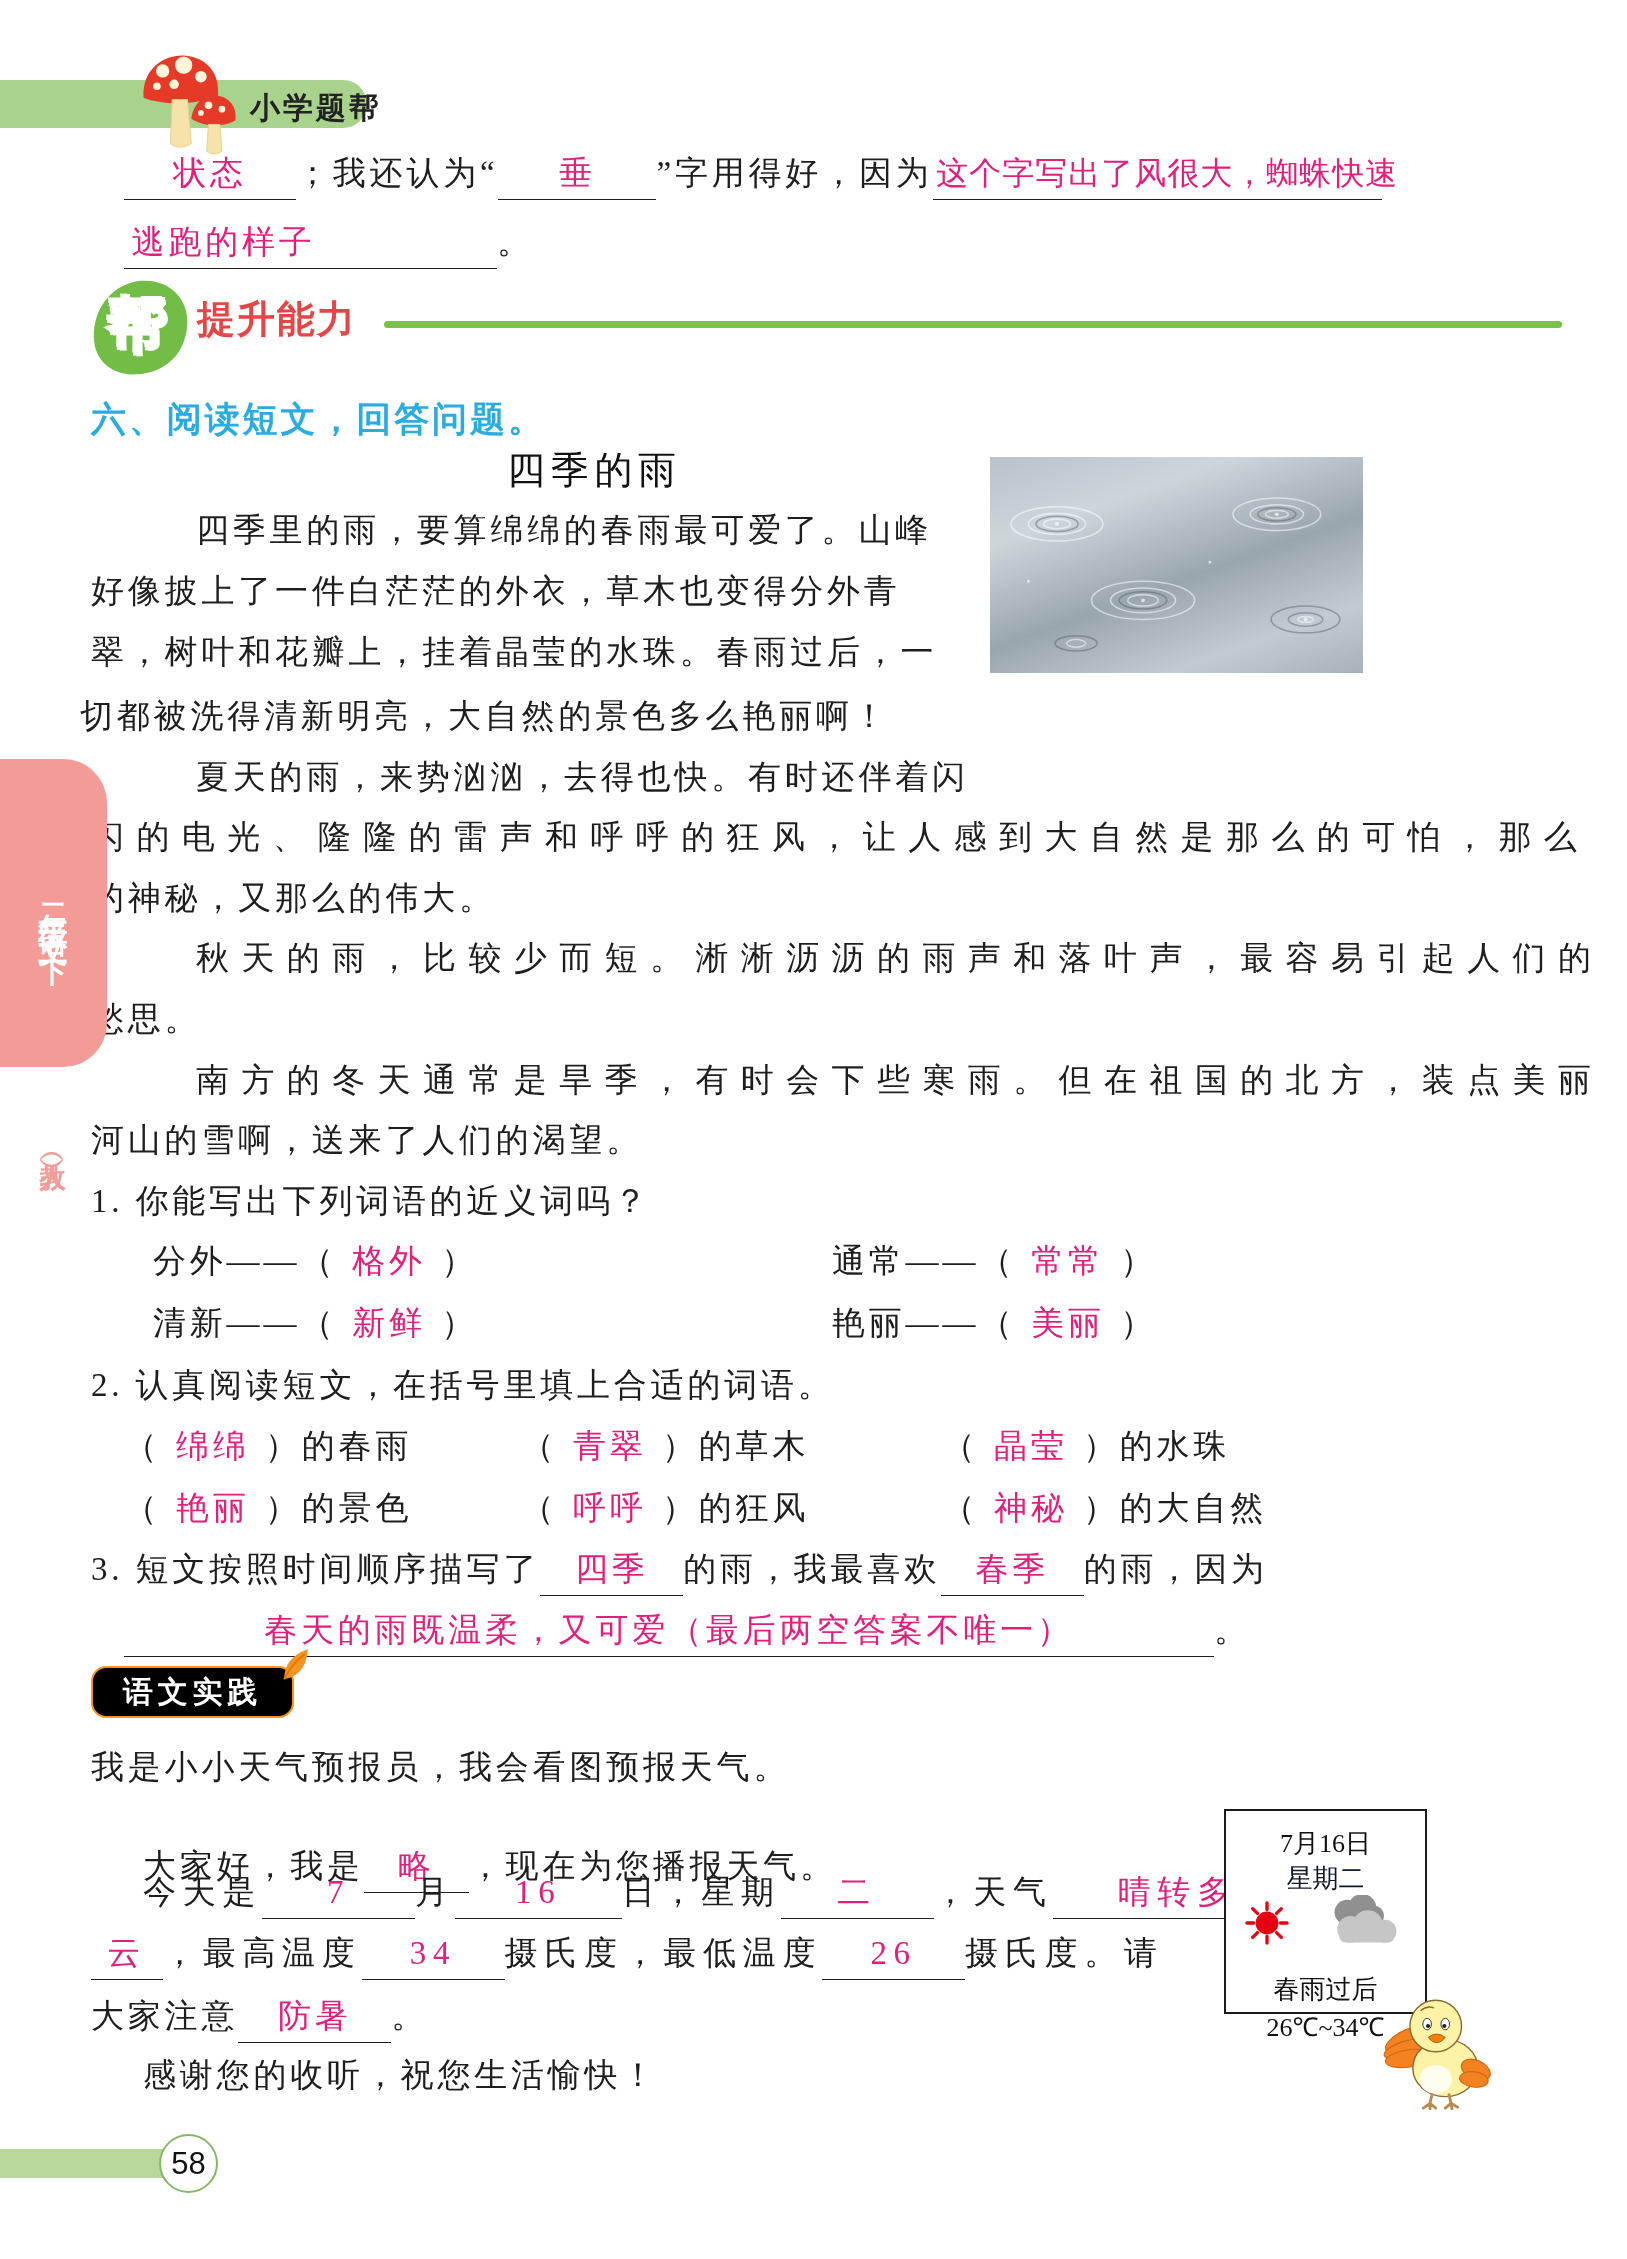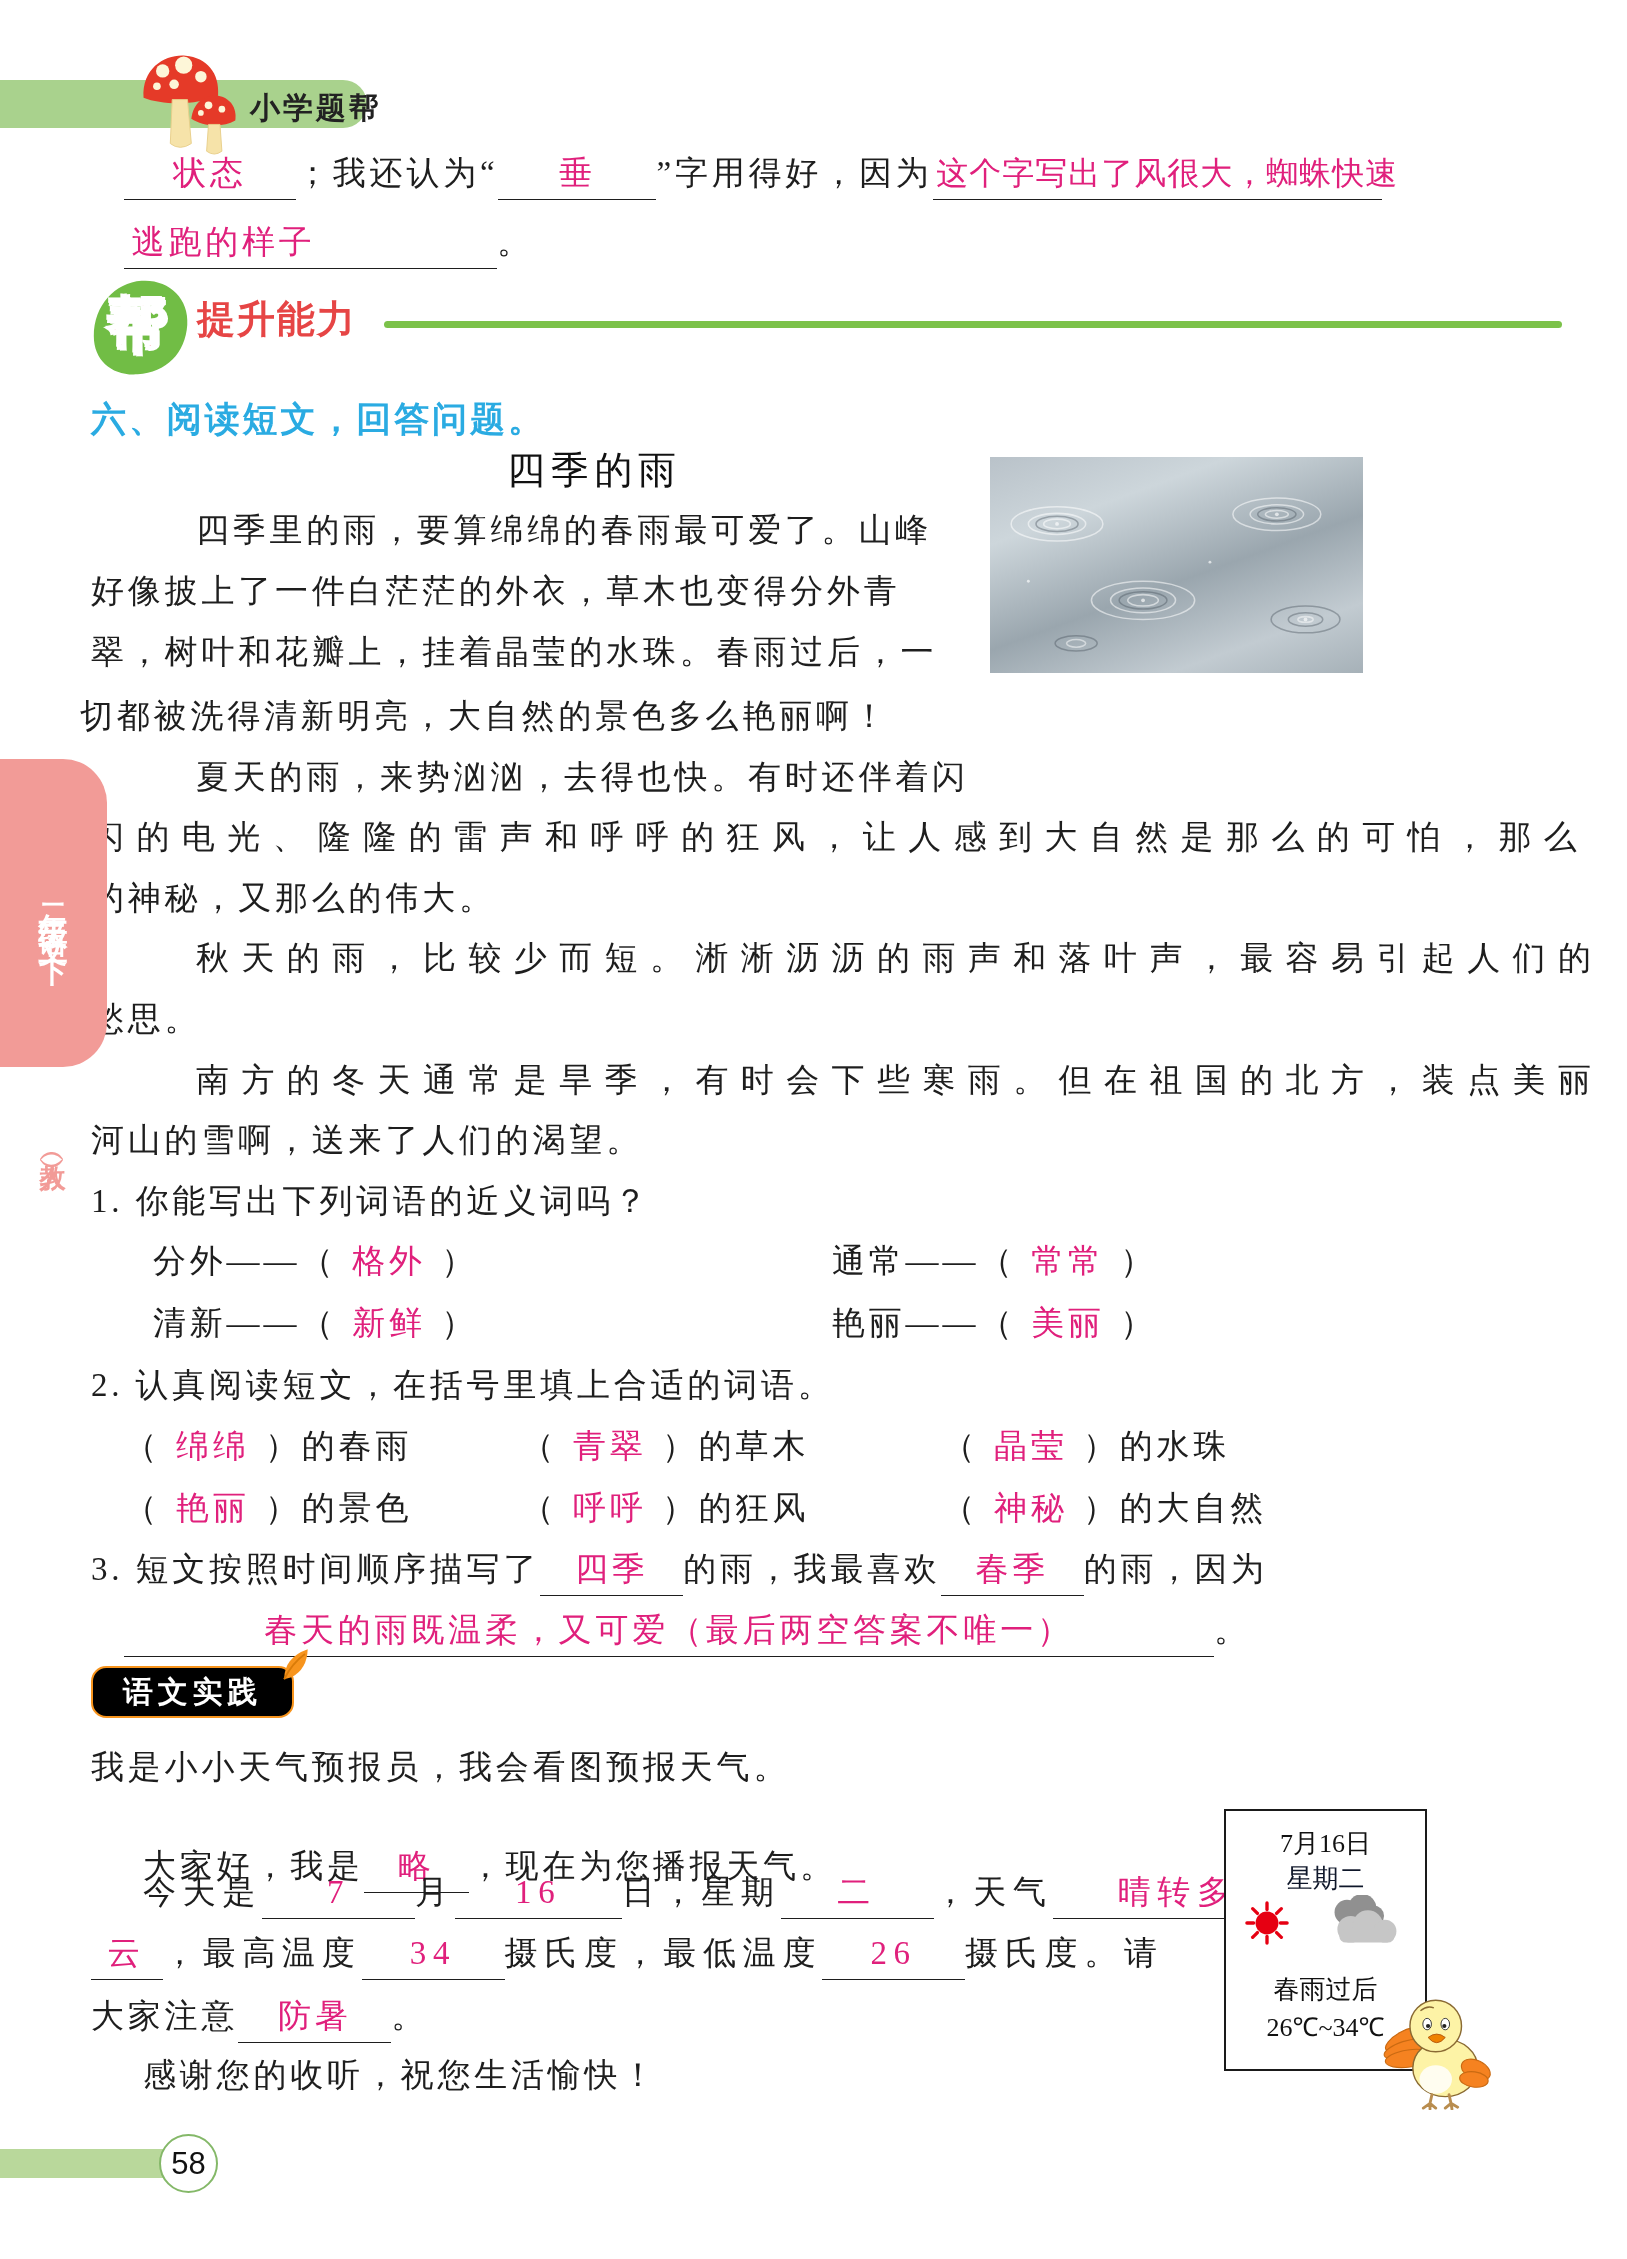--- a/index.html
+++ b/index.html
@@ -28,21 +28,21 @@
   .essay-title{position:absolute;left:507px;top:445px;font-weight:normal;font-size:38px;letter-spacing:5.7px;color:#111;}
   
   .photo{position:absolute;left:990px;top:457px;width:373px;height:216px;overflow:hidden;
          background:linear-gradient(160deg,#b9c2c9 0%,#cdd6db 25%,#9aa6ae 55%,#c2cbd1 80%,#a6b1b8 100%);}
   
   .practice-badge{position:absolute;left:91px;top:1666px;width:203px;height:52px;background:#000000;
                   border:2.9px solid #f7941d;border-radius:15.3px;display:flex;align-items:center;justify-content:center;
                   font-family:"Liberation Sans",sans-serif;font-weight:bold;font-size:30px;letter-spacing:4.8px;color:#fff;
                   box-sizing:border-box;}
   
-  .card{position:absolute;left:1224px;top:1809px;width:203px;height:262px;border:2.9px solid #1a1a1a;
+  .card{position:absolute;left:1224px;top:1809px;width:203px;height:205px;border:2.9px solid #1a1a1a;
         box-sizing:border-box;background:#fff;}
   .card .date{position:absolute;left:0;top:15.3px;width:100%;text-align:center;font-size:26px;color:#111;}
   .card .weekday{position:absolute;left:0;top:50px;width:100%;text-align:center;font-size:26px;color:#0f172a;}
   .card .cond{position:absolute;left:0;top:161px;width:100%;text-align:center;font-size:26px;color:#111;}
   .card .temp{position:absolute;left:0;top:197px;width:100%;text-align:center;font-size:26px;color:#111;}
   
   .side-tab{position:absolute;left:0;top:759px;width:107px;height:308px;background:#f29b97;
             border-radius:0 44px 44px 0;display:flex;align-items:center;justify-content:center;}
   .side-tab span{writing-mode:vertical-rl;font-family:"Liberation Sans",sans-serif;font-weight:bold;
                  font-size:29px;letter-spacing:7.6px;color:#ffffff;}

